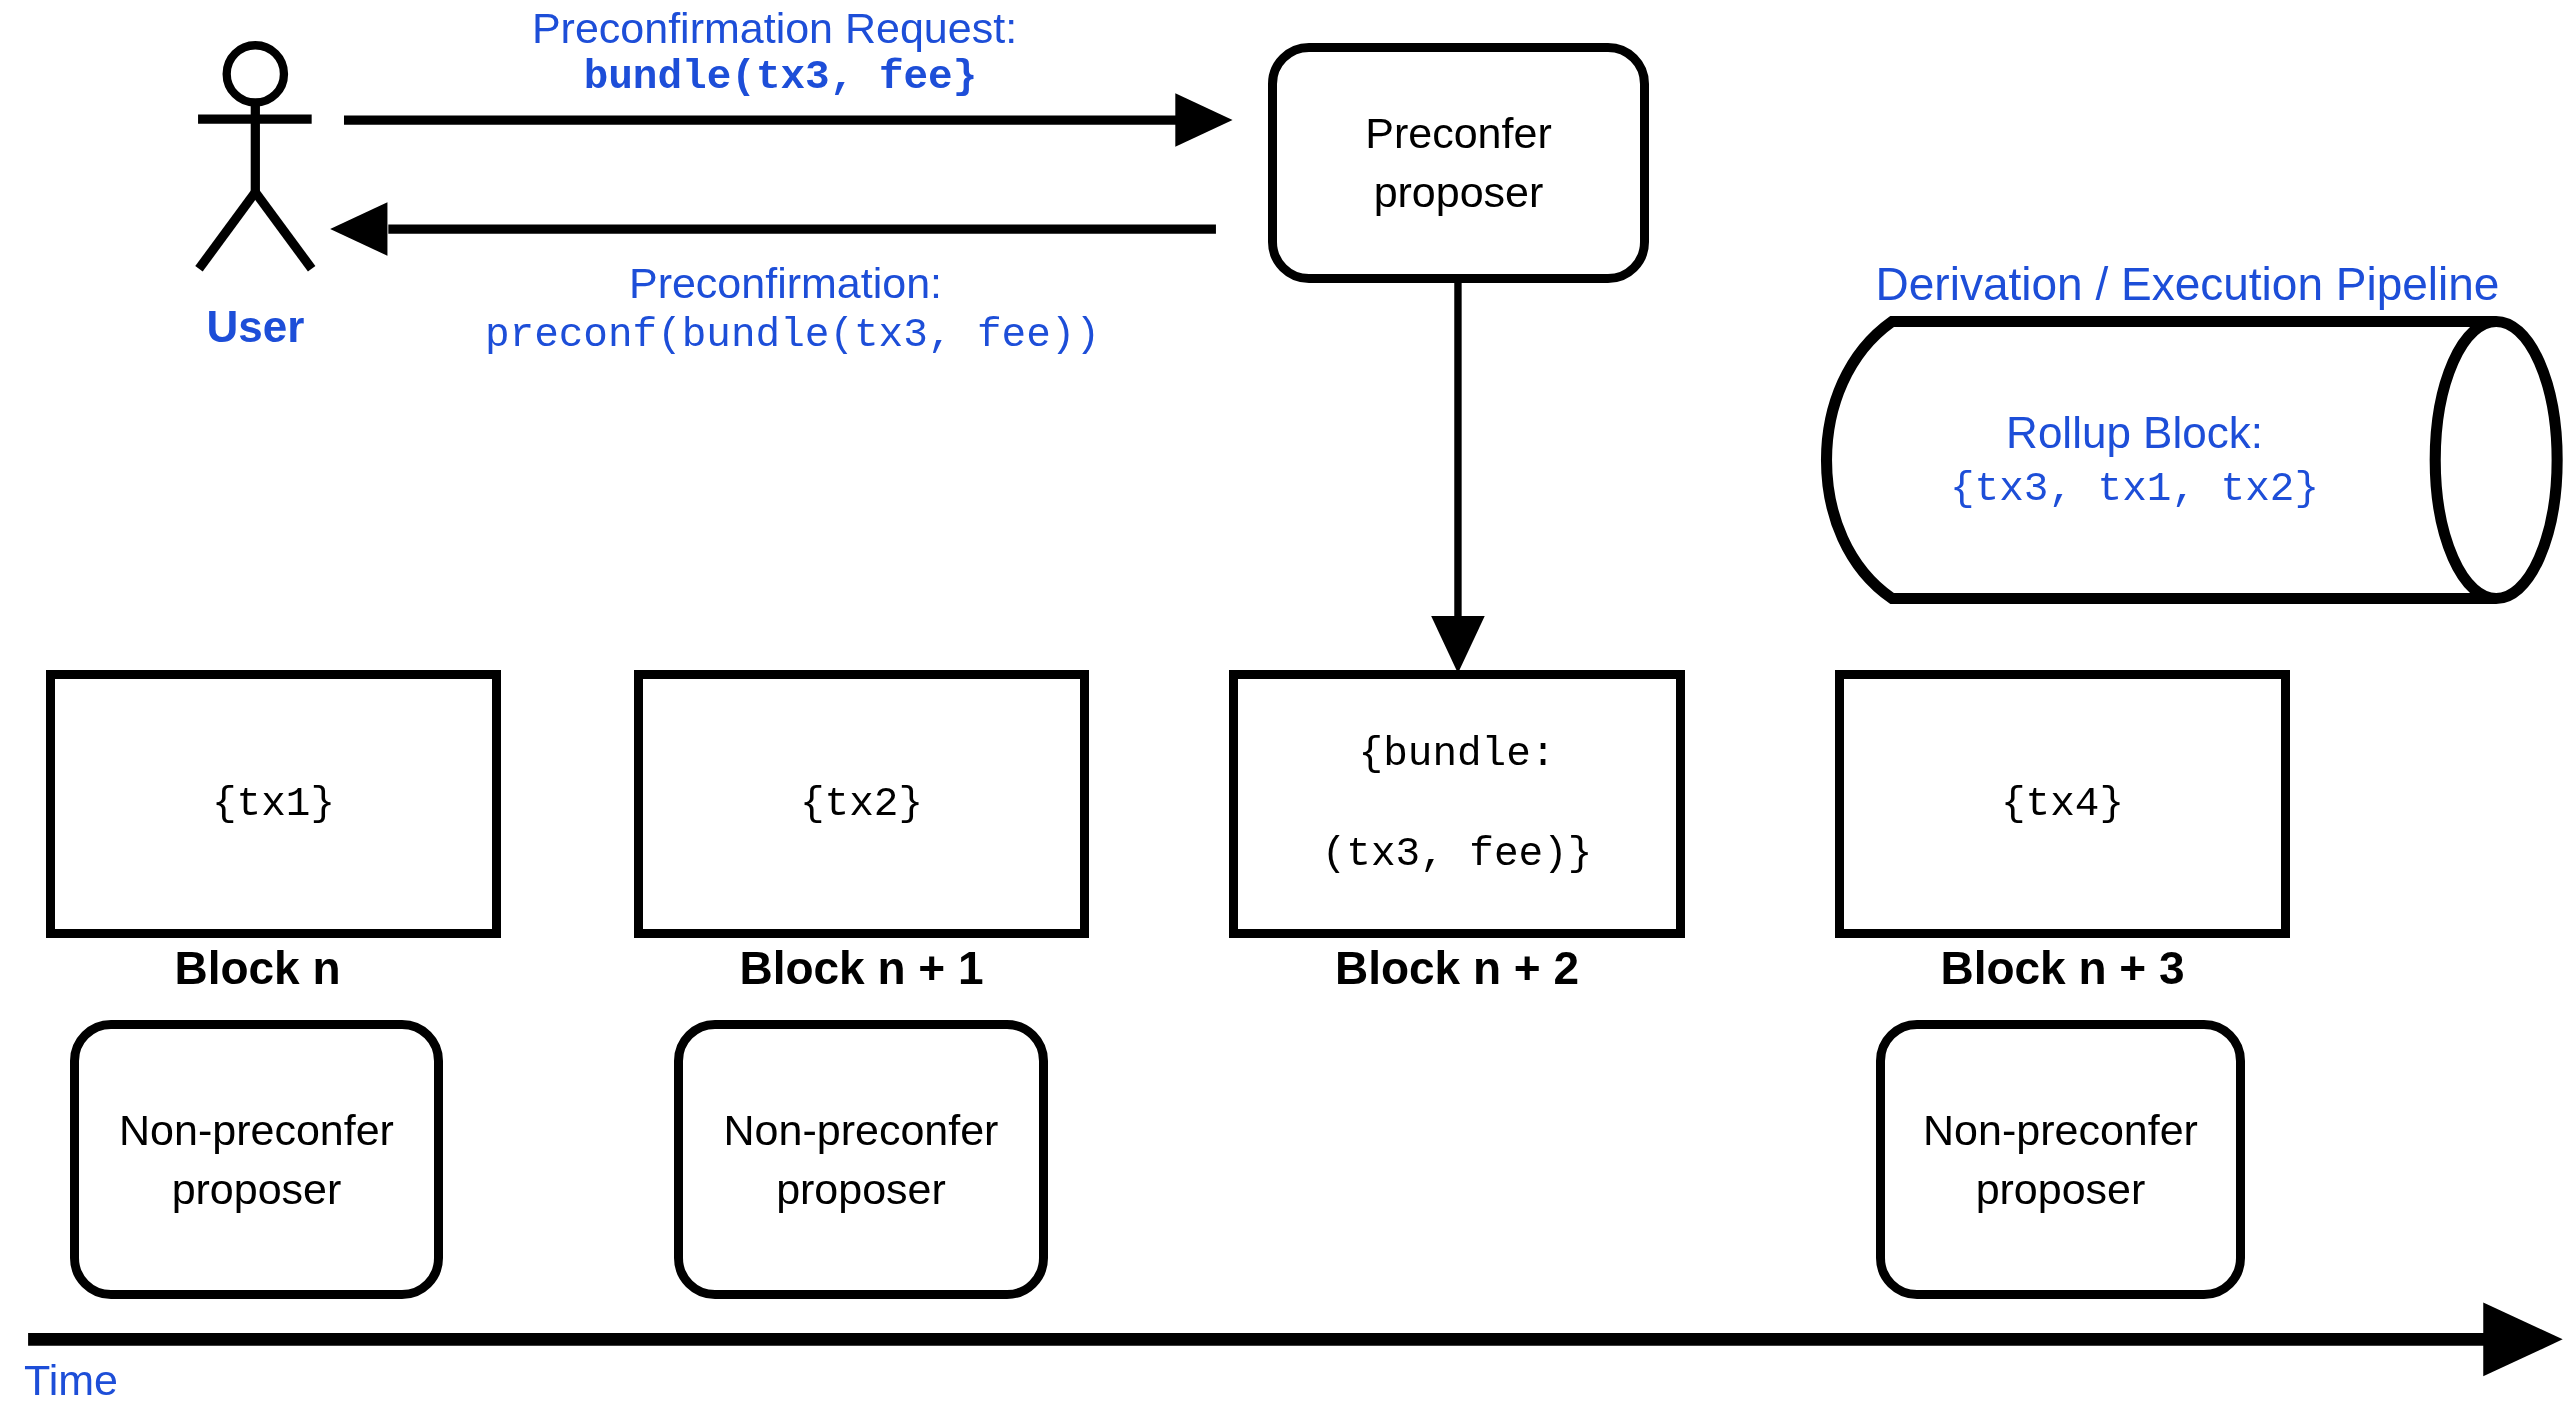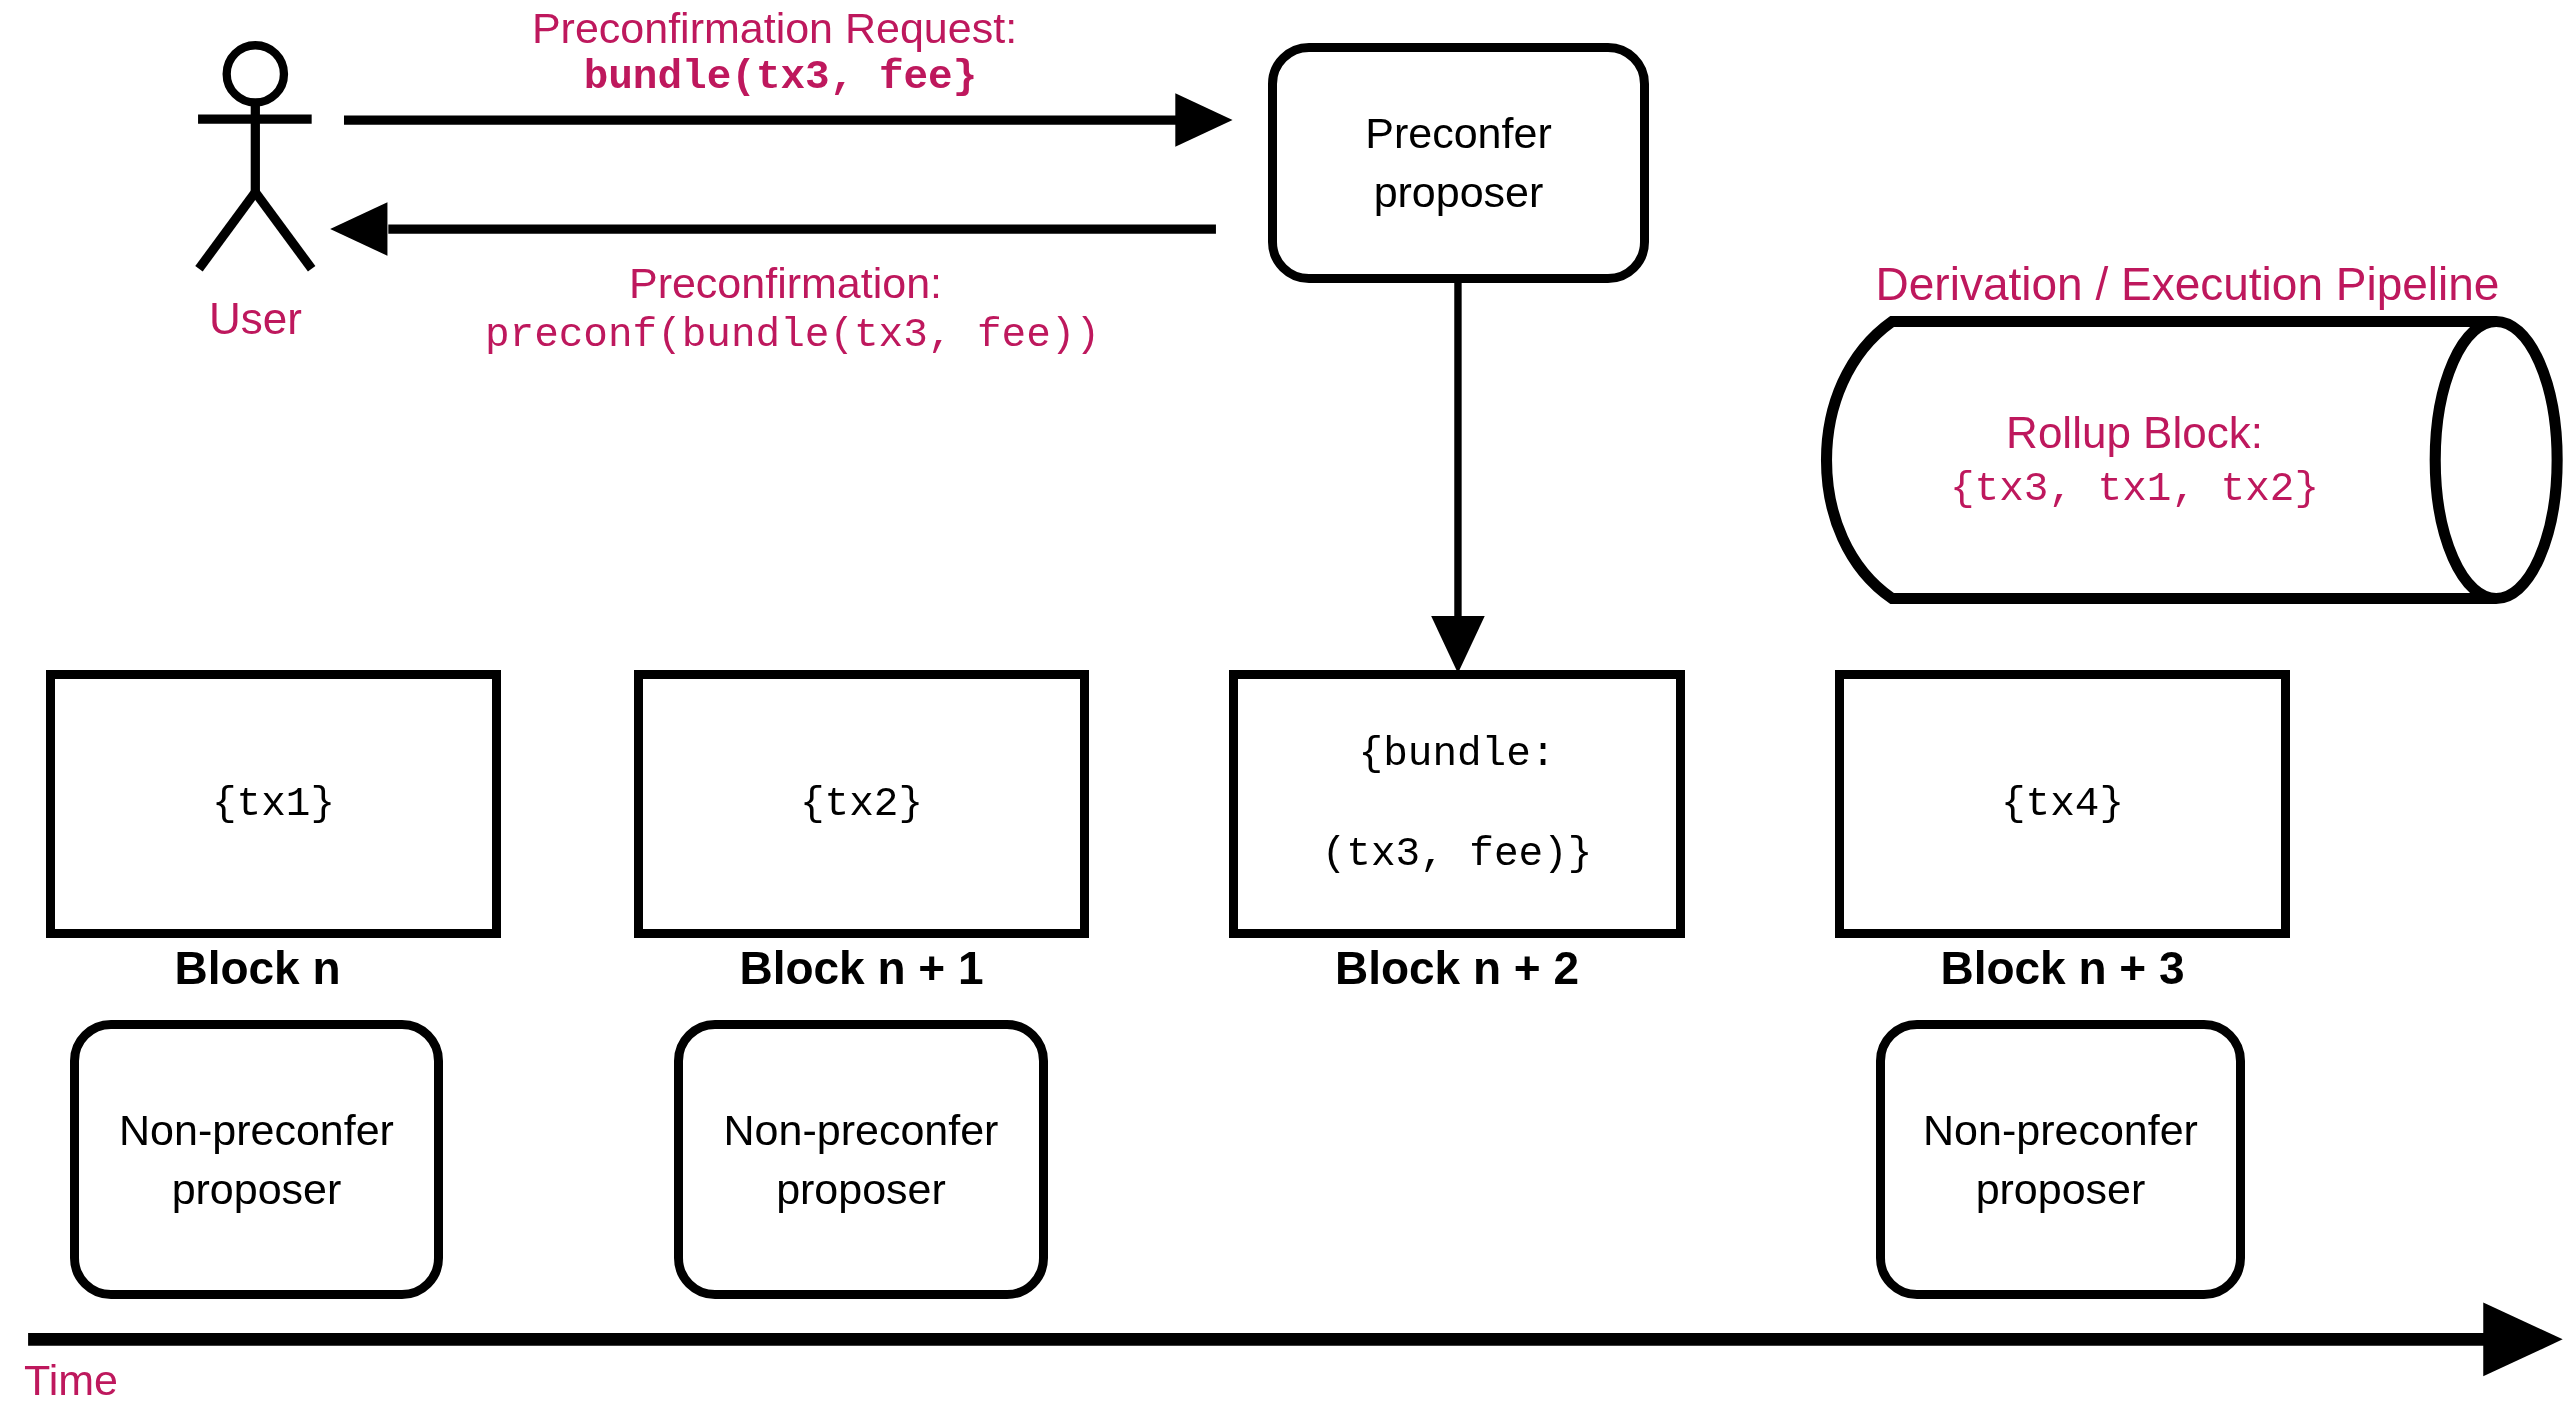--- a/index.html
+++ b/index.html
@@ -12,21 +12,21 @@
     width: 2576px;
     height: 1404px;
     background: #ffffff;
     overflow: hidden;
     font-family: "Liberation Sans", sans-serif;
     color: #000;
   }
   .lbl {
     position: absolute;
     white-space: nowrap;
-    color: #be185d;
+    color: #1d4ed8;
     font-family: "Liberation Sans", sans-serif;
   }
   .center { text-align: center; }
   .mono {
     font-family: "Liberation Mono", "DejaVu Sans Mono", monospace;
   }
   .sans46 { font-size: 43px; }
   .sans48 { font-size: 44px; }
   .sans50 { font-size: 46px; }
   .mono44 { font-size: 41px; }
@@ -123,21 +123,21 @@
       <polygon points="2774,1450 2688,1410 2688,1490" fill="#000"></polygon>
     </g>
   </svg>
 
   <div class="lbl sans46 center" style="left:405px; top:3.7px; width:739px;">Preconfirmation Request:</div>
   <div class="lbl mono mono44 center" style="left:411px; top:54px; width:739px;font-weight:bold;">bundle(tx3, fee}</div>
 
   <div class="lbl sans46 center" style="left:416px; top:259px; width:739px;">Preconfirmation:</div>
   <div class="lbl mono mono44 center" style="left:423px; top:312px; width:739px;">preconf(bundle(tx3, fee))</div>
 
-  <div class="lbl sans48 center" style="left:163px; top:294px; width:185px;">User</div>
+  <div class="lbl sans48 center" style="left:163px; top:302px; width:185px;font-weight:bold;">User</div>
 
   <div class="rbox" style="left:1268px; top:43px; width:381px; height:240px;justify-content:center;">
     <div>Preconfer</div>
     <div>proposer</div>
   </div>
 
   <div class="lbl sans50 center" style="left:1818px; top:257px; width:739px;">Derivation / Execution Pipeline</div>
   <div class="lbl sans48 center" style="left:1765px; top:408px; width:739px;">Rollup Block:</div>
   <div class="lbl mono mono44 center" style="left:1765px; top:466px; width:739px;">{tx3, tx1, tx2}</div>
 

